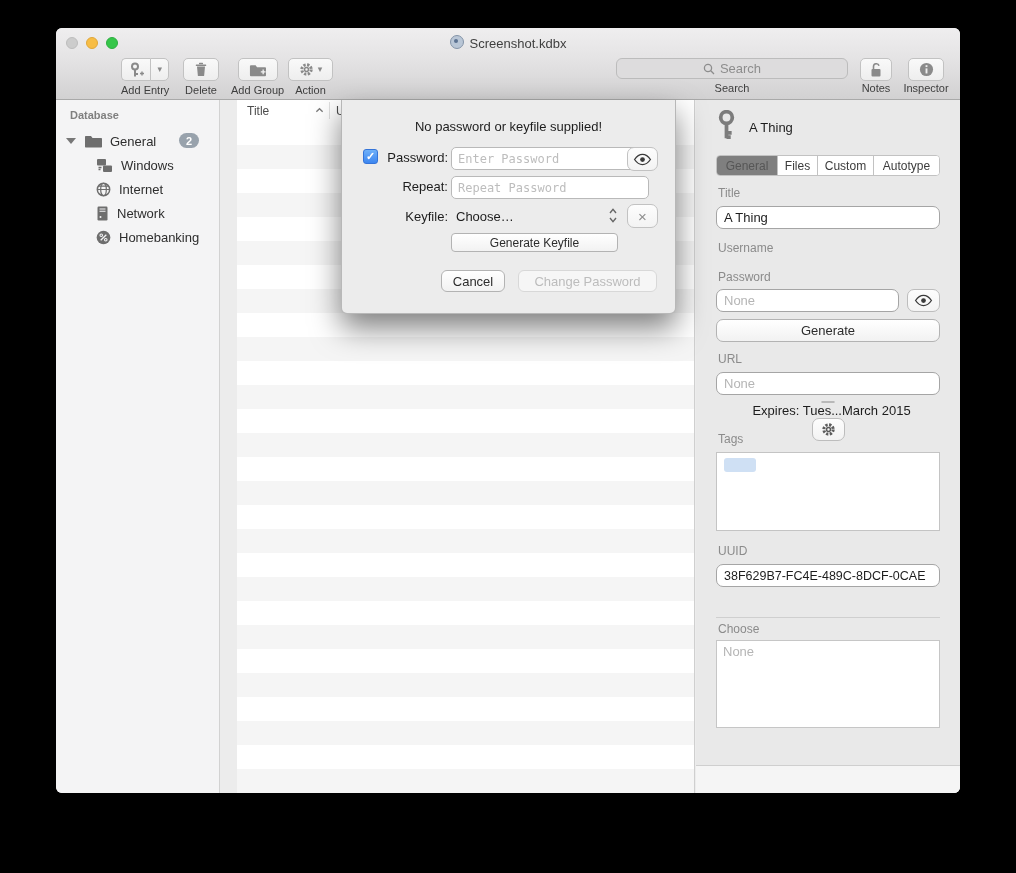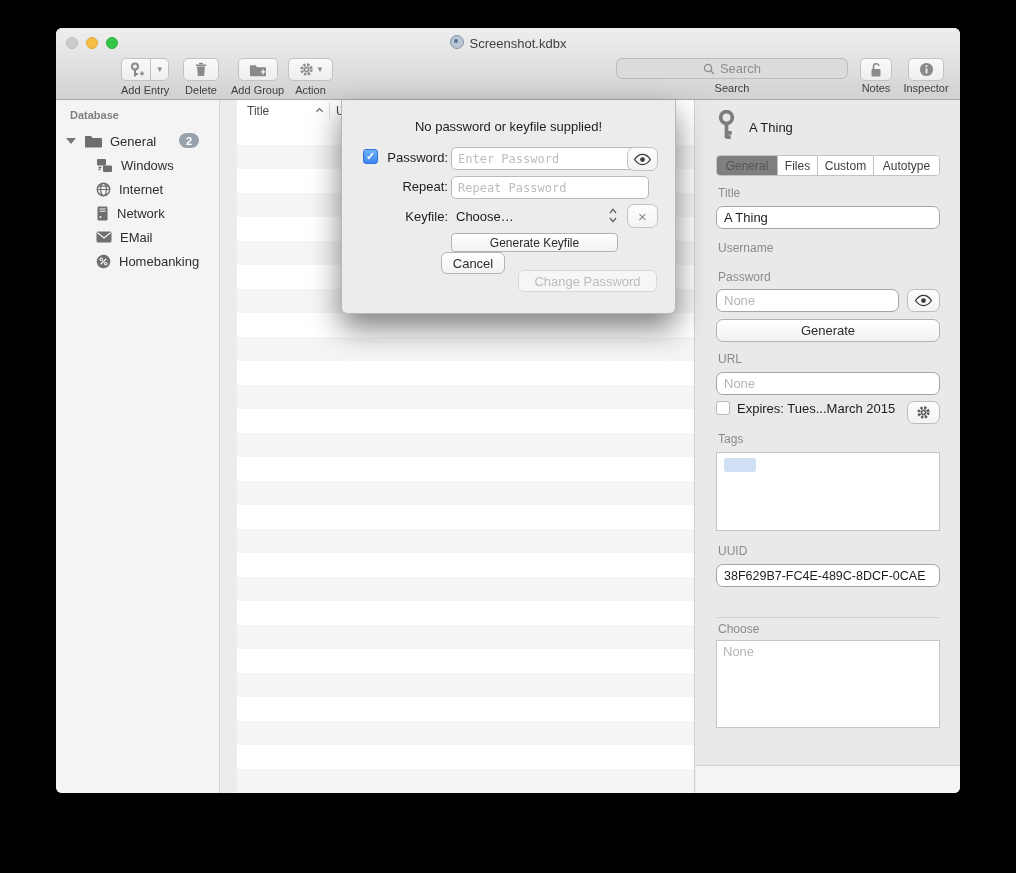--- a/index.html
+++ b/index.html
@@ -110,21 +110,21 @@
   .checkbox.checked{background:linear-gradient(#6fb1f9,#3d86f0);border:1px solid #3474d8;color:#fff;font-size:11px;font-weight:bold;}
   .checkbox.unchecked{background:#fff;border:1px solid #b9b9b9;}
   .popup-text{position:absolute;left:114px;font-size:13px;color:#1d1d1d;}
   .stepper{position:absolute;left:266px;color:#666;display:flex;}
   .push-btn{
     box-sizing:border-box;border:1px solid #b3b3b3;border-radius:6px;
     background:linear-gradient(#ffffff,#f2f2f2);font-size:13px;color:#2c2c2c;
     display:flex;align-items:center;justify-content:center;font-family:inherit;
   }
   .gen-keyfile{position:absolute;left:109px;top:133px;width:167px;height:19px;border-radius:4px;font-size:12px;}
-  .btn-cancel{position:absolute;left:99px;top:152px;width:64px;height:22px;}
+  .btn-cancel{position:absolute;left:99px;top:170px;width:64px;height:22px;}
   .btn-change{position:absolute;left:176px;top:170px;width:139px;height:22px;color:#bcbcbc;background:#f6f6f6;border-color:#d8d8d8;}
   
   .inspector{
     position:absolute;left:640px;top:72px;bottom:0;width:264px;background:#e9e9e9;
     box-sizing:border-box;padding:0 20px;overflow:hidden;
   }
   .insp-header{margin-top:12px;height:30px;display:flex;align-items:center;}
   .insp-header .key{color:#7c7c7c;}
   .insp-title{margin-left:12px;font-size:13px;color:#1d1d1d;}
   .tabs{margin-top:13px;height:19px;display:flex;border:1px solid #c2c2c2;border-radius:4px;overflow:hidden;background:#fff;}
@@ -142,21 +142,21 @@
   }
   .insp-field::placeholder{color:#b5b5b5;}
   .pw-row{display:flex;align-items:flex-start;gap:8px;}
   .pw-row .insp-field{flex:1;}
   .insp-sq{
     margin-top:6px;width:33px;height:23px;flex:none;
     border:1px solid #bdbdbd;border-radius:7px;background:linear-gradient(#fdfdfd,#f3f3f3);
     display:flex;align-items:center;justify-content:center;color:#3a3a3a;padding:0;box-sizing:border-box;
   }
   .btn-generate{margin-top:7px;width:100%;height:23px;border-radius:7px;}
-  .expires-row{margin-top:6px;height:24px;display:flex;align-items:flex-start;}
+  .expires-row{margin-top:6px;height:24px;display:flex;align-items:center;flex-direction:column;}
   .expires-row .checkbox{width:14px;height:14px;}
   .expires-text{margin-left:7px;font-size:13px;color:#1d1d1d;flex:1;}
   .expires-row .insp-sq{margin-top:0;}
   .tags-box{margin-top:6px;height:79px;background:#fff;border:1px solid #c4c4c4;box-sizing:border-box;padding:5px 7px;}
   .tag-token{display:inline-block;width:32px;height:14px;background:#cfe0f4;border-radius:3px;}
   .notes-sec{margin-top:30px;border-top:1px solid #cfcfcf;padding-top:4px;}
   .notes-area{
     box-sizing:border-box;width:100%;height:88px;margin-top:4px;resize:none;
     border:1px solid #c6c6c6;background:#fff;font-family:"Liberation Sans", sans-serif;
     font-size:13px;color:#1d1d1d;padding:3px 6px;
@@ -295,29 +295,20 @@
       <span class="sb-icon">
         <svg width="13" height="15" viewBox="0 0 13 15">
           <rect x="1.5" y="0.5" width="10" height="14" rx="1.2" fill="currentColor"></rect>
           <path d="M3.5 3h6M3.5 5.2h6" stroke="#f4f4f5" stroke-width="1.1"></path>
           <circle cx="4.5" cy="11" r="1" fill="#f4f4f5"></circle>
         </svg>
       </span>
       <span class="sb-text">Network</span>
     </div>
 
-    <div class="sb-row sb-child">
-      <span class="sb-icon">
-        <svg width="16" height="12" viewBox="0 0 16 12">
-          <rect x="0.5" y="0.5" width="15" height="11" rx="1.5" fill="currentColor"></rect>
-          <path d="M1.5 1.8L8 7l6.5-5.2" stroke="#f4f4f5" stroke-width="1.2" fill="none"></path>
-        </svg>
-      </span>
-      <span class="sb-text">EMail</span>
-    </div>
 
     <div class="sb-row sb-child">
       <span class="sb-icon">
         <svg width="15" height="15" viewBox="0 0 16 16">
           <circle cx="8" cy="8" r="7.3" fill="currentColor"></circle>
           <path d="M5 11l6-6" stroke="#f4f4f5" stroke-width="1.4"></path>
           <circle cx="5.6" cy="5.6" r="1.4" fill="none" stroke="#f4f4f5" stroke-width="1.1"></circle>
           <circle cx="10.4" cy="10.4" r="1.4" fill="none" stroke="#f4f4f5" stroke-width="1.1"></circle>
         </svg>
       </span>

